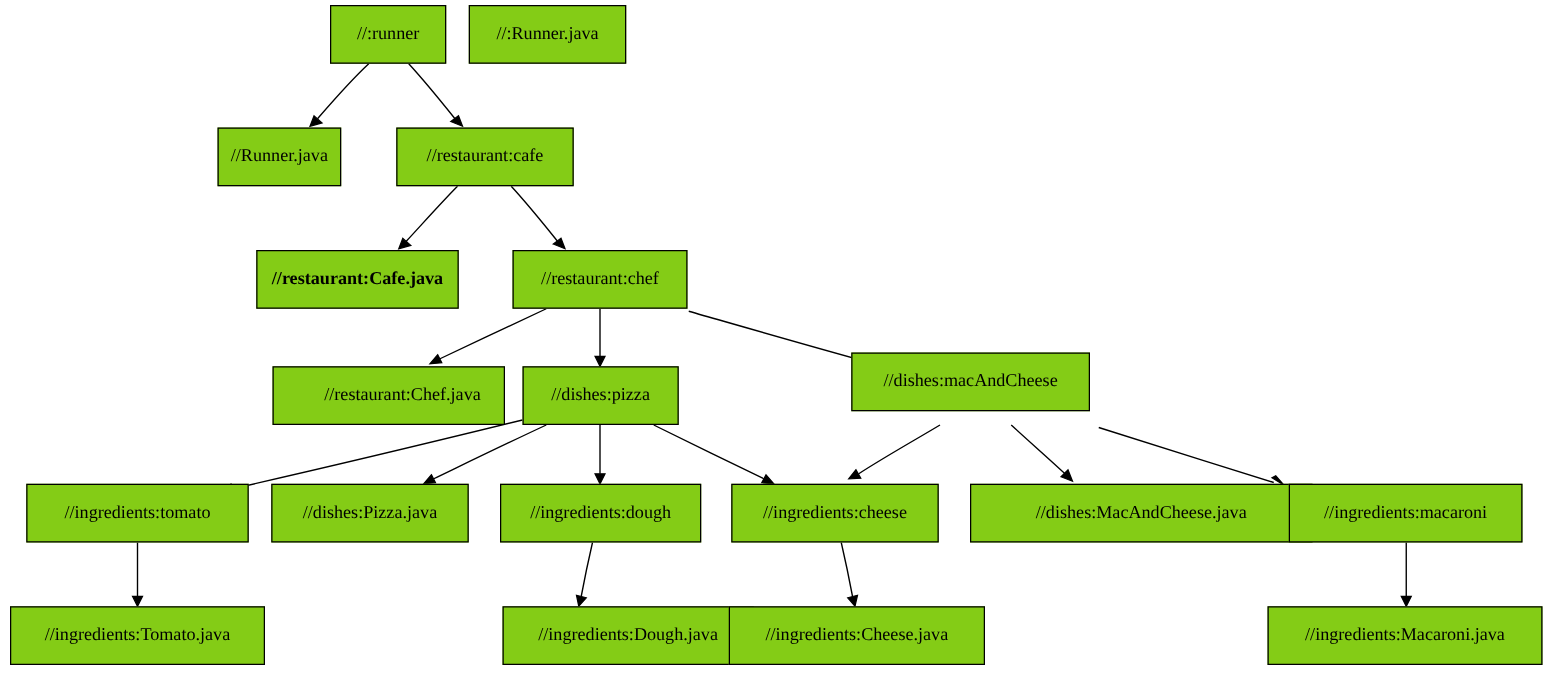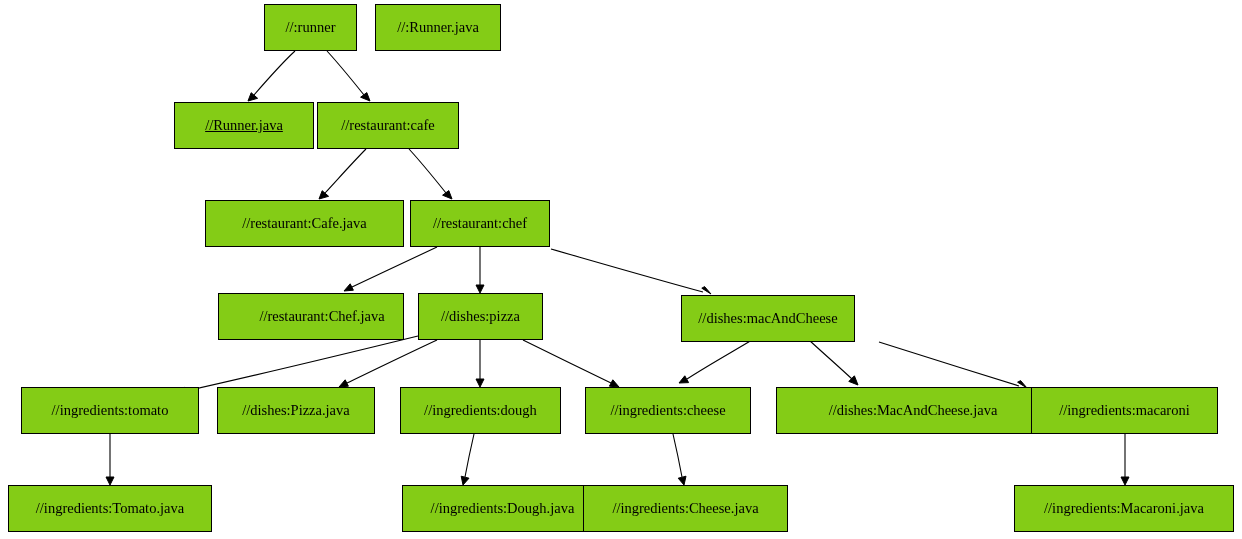--- a/index.html
+++ b/index.html
@@ -144,39 +144,39 @@
       <polygon points="1121,477 1125,485 1129,477"></polygon>
     </g>
   </svg>
 
   <div class="node" style="left:264px;top:4px;width:93px;height:47px;">
     <span>//:runner</span>
   </div>
   <div class="node" style="left:375px;top:4px;width:126px;height:47px;">
     <span>//:Runner.java</span>
   </div>
-  <div class="node" style="left:174px;top:102px;width:140px;height:47px;text-decoration:underline;">
+  <div class="node" style="left:174px;top:102px;width:99px;height:47px;">
     <span>//Runner.java</span>
   </div>
   <div class="node" style="left:317px;top:102px;width:142px;height:47px;">
     <span>//restaurant:cafe</span>
   </div>
-  <div class="node" style="left:205px;top:200px;width:199px;height:47px;">
+  <div class="node" style="left:205px;top:200px;width:162px;height:47px;font-weight:bold;">
     <span>//restaurant:Cafe.java</span>
   </div>
   <div class="node" style="left:410px;top:200px;width:140px;height:47px;">
     <span>//restaurant:chef</span>
   </div>
   <div class="node" style="left:218px;top:293px;width:186px;height:47px;padding-left:22px;">
     <span>//restaurant:Chef.java</span>
   </div>
   <div class="node" style="left:418px;top:293px;width:125px;height:47px;">
     <span>//dishes:pizza</span>
   </div>
-  <div class="node" style="left:681px;top:295px;width:174px;height:47px;">
+  <div class="node" style="left:681px;top:282px;width:191px;height:47px;">
     <span>//dishes:macAndCheese</span>
   </div>
   <div class="node" style="left:21px;top:387px;width:178px;height:47px;">
     <span>//ingredients:tomato</span>
   </div>
   <div class="node" style="left:217px;top:387px;width:158px;height:47px;">
     <span>//dishes:Pizza.java</span>
   </div>
   <div class="node" style="left:400px;top:387px;width:161px;height:47px;">
     <span>//ingredients:dough</span>

